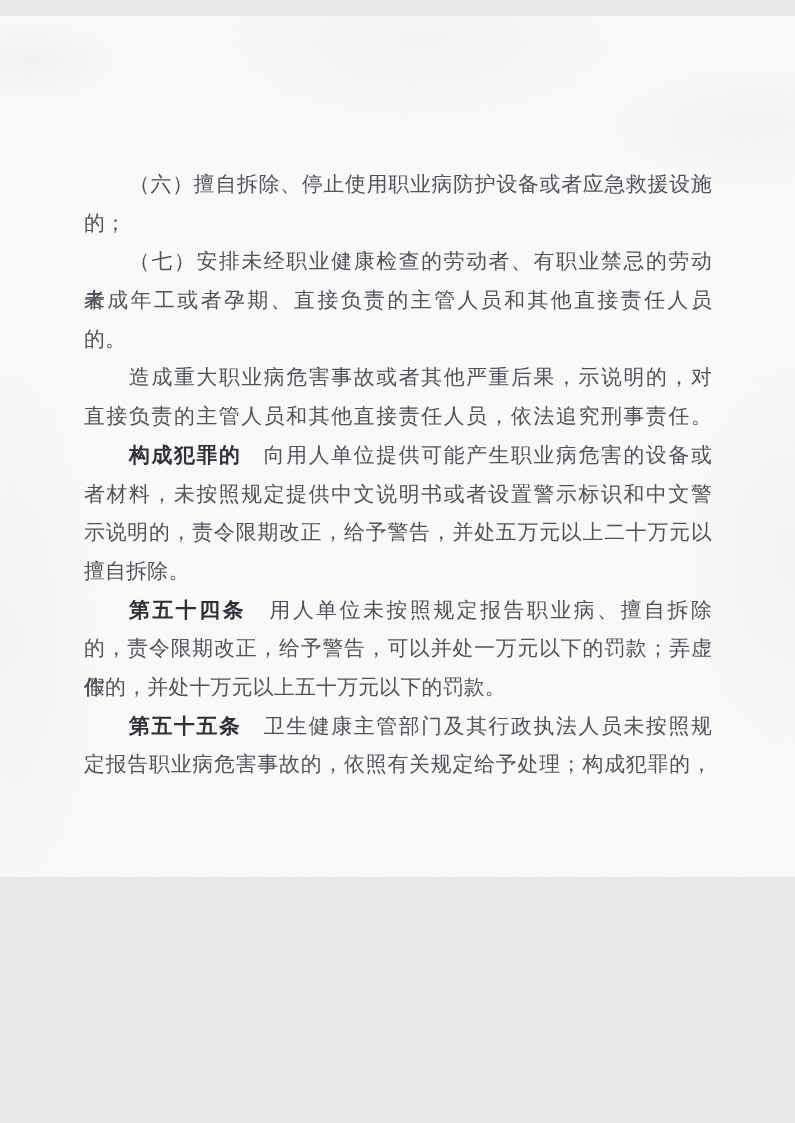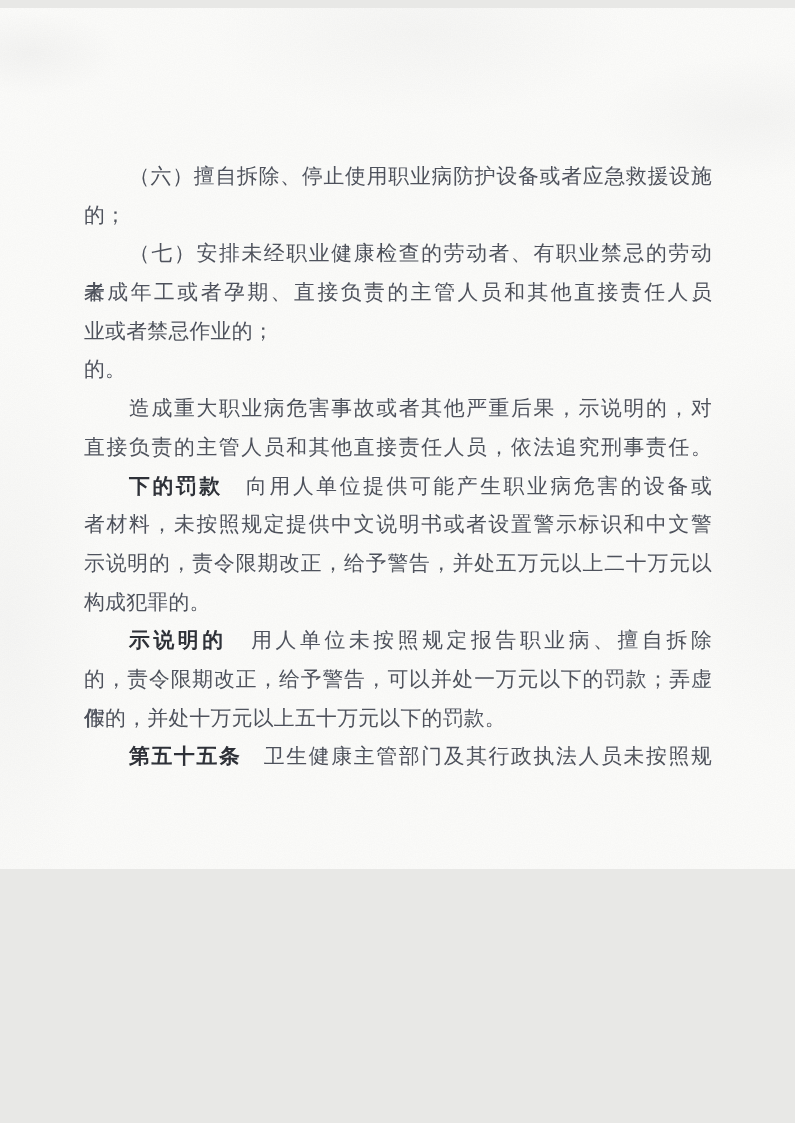--- a/index.html
+++ b/index.html
@@ -1,19 +1,19 @@
 <!DOCTYPE html>
 <html><head>
 <meta charset="utf-8">
 <style>
   html,body{margin:0;padding:0;background:#e8e8e6;}
   .page{
     position:relative;
     width:795px;height:861px;
-    margin:8px auto;
+    margin:16px auto;
     background:#fcfcfa;
     overflow:hidden;
     font-family:"Liberation Serif","DejaVu Serif",serif;
   }
   .smudges{
     position:absolute;inset:0;pointer-events:none;
     background:
       radial-gradient(130px 60px at 30px 45px, rgba(130,130,136,.07), transparent 70%),
       radial-gradient(220px 90px at 755px 110px, rgba(130,130,136,.06), transparent 70%),
       radial-gradient(300px 120px at 420px 25px, rgba(130,130,136,.05), transparent 70%),
@@ -66,42 +66,42 @@
   </svg>
 
   <main class="content" id="doc">
       <div class="para">
         <div class="line j i"><span class="seg">（六）擅自拆除、停止使用职业病防护设备或者应急救援设施</span></div>
         <div class="line"><span class="seg">的；</span></div>
       </div>
       <div class="para">
         <div class="line j i"><span class="seg">（七）安排未经职业健康检查的劳动者、有职业禁忌的劳动者、</span></div>
         <div class="line j"><span class="seg">未成年工或者孕期、直接负责的主管人员和其他直接责任人员</span></div>
-        <div class="line"><span class="seg">业或者禁忌作业的；</span></div>
       </div>
       <div class="para">
         <div class="line"><span class="seg">的。</span></div>
       </div>
       <div class="para">
         <div class="line j i"><span class="seg">造成重大职业病危害事故或者其他严重后果，示说明的，对</span></div>
         <div class="line j"><span class="seg">直接负责的主管人员和其他直接责任人员，依法追究刑事责任。</span></div>
       </div>
       <div class="para">
-        <div class="line j i"><span class="seg b">下的罚款</span><span class="seg">　向用人单位提供可能产生职业病危害的设备或</span></div>
+        <div class="line j i"><span class="seg b">构成犯罪的</span><span class="seg">　向用人单位提供可能产生职业病危害的设备或</span></div>
         <div class="line j"><span class="seg">者材料，未按照规定提供中文说明书或者设置警示标识和中文警</span></div>
         <div class="line j"><span class="seg">示说明的，责令限期改正，给予警告，并处五万元以上二十万元以</span></div>
-        <div class="line"><span class="seg">构成犯罪的。</span></div>
+        <div class="line"><span class="seg">擅自拆除。</span></div>
       </div>
       <div class="para">
-        <div class="line j i"><span class="seg b">示说明的</span><span class="seg">　用人单位未按照规定报告职业病、擅自拆除</span></div>
+        <div class="line j i"><span class="seg b">第五十四条</span><span class="seg">　用人单位未按照规定报告职业病、擅自拆除</span></div>
         <div class="line j"><span class="seg">的，责令限期改正，给予警告，可以并处一万元以下的罚款；弄虚作</span></div>
         <div class="line"><span class="seg">假的，并处十万元以上五十万元以下的罚款。</span></div>
       </div>
       <div class="para">
         <div class="line j i"><span class="seg b">第五十五条</span><span class="seg">　卫生健康主管部门及其行政执法人员未按照规</span></div>
+        <div class="line j"><span class="seg">定报告职业病危害事故的，依照有关规定给予处理；构成犯罪的，</span></div>
       </div>
     </main>
 
   <div class="footer">
     <span>—</span><span>19</span><span>—</span>
   </div>
 
 </div>
 
 </body></html>

